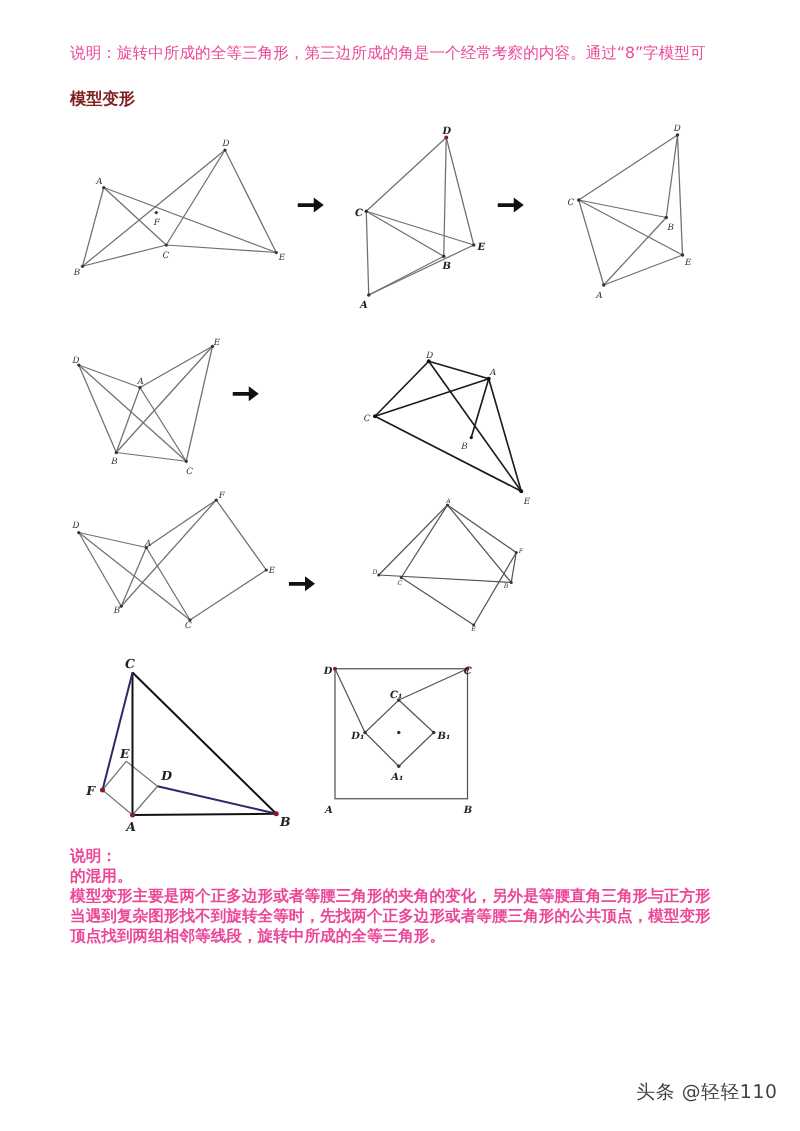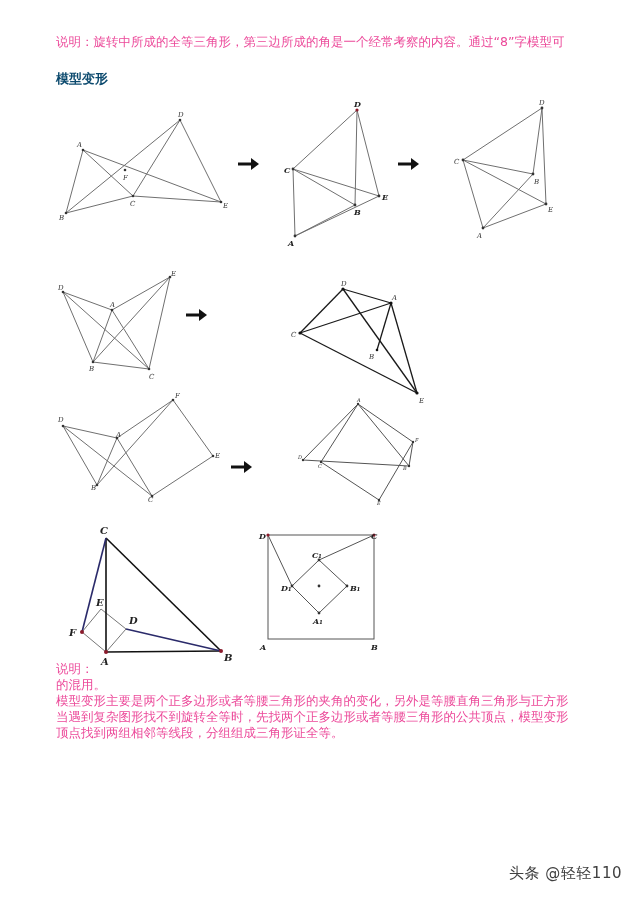--- a/index.html
+++ b/index.html
@@ -1,20 +1,20 @@
 <!DOCTYPE html>
 <html><head>
 <meta charset="utf-8">
 <style>
   html, body { margin:0; padding:0; background:#ffffff; }
   body { width:640px; height:905px; position:relative; overflow:hidden;
          font-family:"DejaVu Sans", sans-serif; color:#1a1a1a; }
   .text-block { position:absolute; left:56px; font-size:12.5px; line-height:16px; color:#ec4899; }
   .para { margin:0; }
-  .heading { position:absolute; left:56px; top:70px; font-size:13px; font-weight:bold; color:#0c4a6e; }
+  .heading { position:absolute; left:56px; top:70px; font-size:13px; font-weight:bold; color:#7f1d1d; }
   .figure { position:absolute; }
   .figure svg { overflow:visible; }
   .lbl { font-family:"DejaVu Serif", serif; font-style:italic; font-size:7px; fill:#333; }
   .lbl-big { font-family:"DejaVu Serif", serif; font-style:italic; font-weight:bold; font-size:10px; fill:#222; }
   .lbl-mid { font-family:"DejaVu Serif", serif; font-style:italic; font-weight:bold; font-size:8px; fill:#222; }
   .arrow { position:absolute; }
   .watermark { position:absolute; right:18px; bottom:22px; font-size:15px; color:#404040; letter-spacing:0.5px; }
 </style>
 </head>
 <body>
@@ -303,21 +303,21 @@
     <text class="lbl-mid" x="116" y="14">C</text>
     <text class="lbl-mid" x="57" y="33">C₁</text>
     <text class="lbl-mid" x="26" y="66">D₁</text>
     <text class="lbl-mid" x="95" y="66">B₁</text>
     <text class="lbl-mid" x="58" y="99">A₁</text>
     <text class="lbl-mid" x="5" y="125">A</text>
     <text class="lbl-mid" x="116" y="125">B</text>
   </svg>
 </div>
 
-<div class="text-block" style="top:661px;">
+<div class="text-block" style="top:677px;font-weight:bold;">
   <p class="para">说明：</p>
   <p class="para">的混用。</p>
   <p class="para">模型变形主要是两个正多边形或者等腰三角形的夹角的变化，另外是等腰直角三角形与正方形</p>
   <p class="para">当遇到复杂图形找不到旋转全等时，先找两个正多边形或者等腰三角形的公共顶点，模型变形</p>
-  <p class="para">顶点找到两组相邻等线段，分组组成三角形证全等。</p>
+  <p class="para">顶点找到两组相邻等线段，旋转中所成的全等三角形。</p>
 </div>
 
 <div class="watermark">头条 @轻轻110</div>
 
 </body></html>

